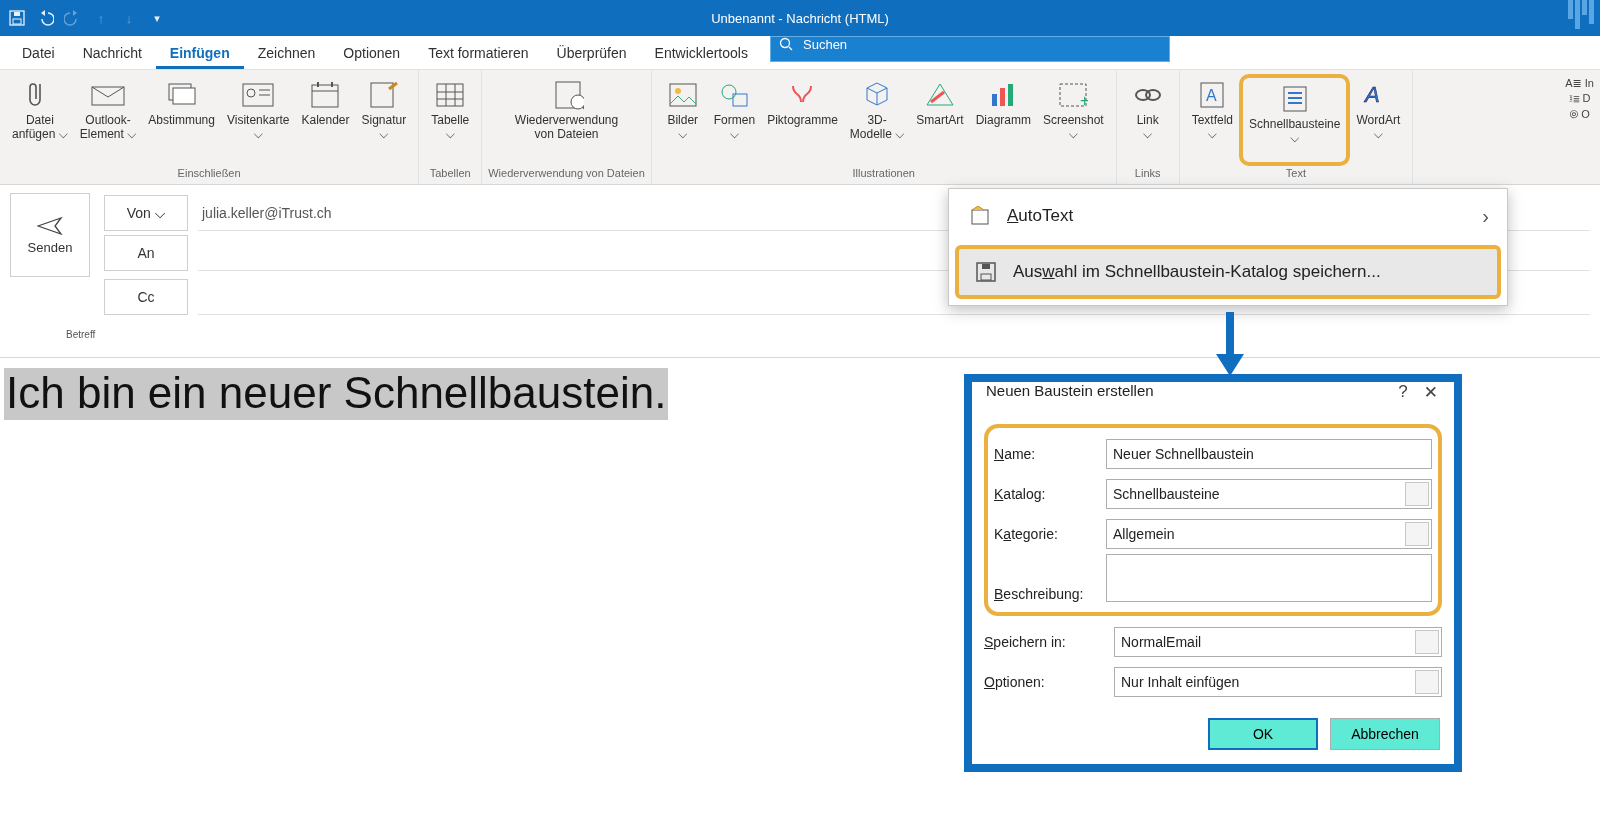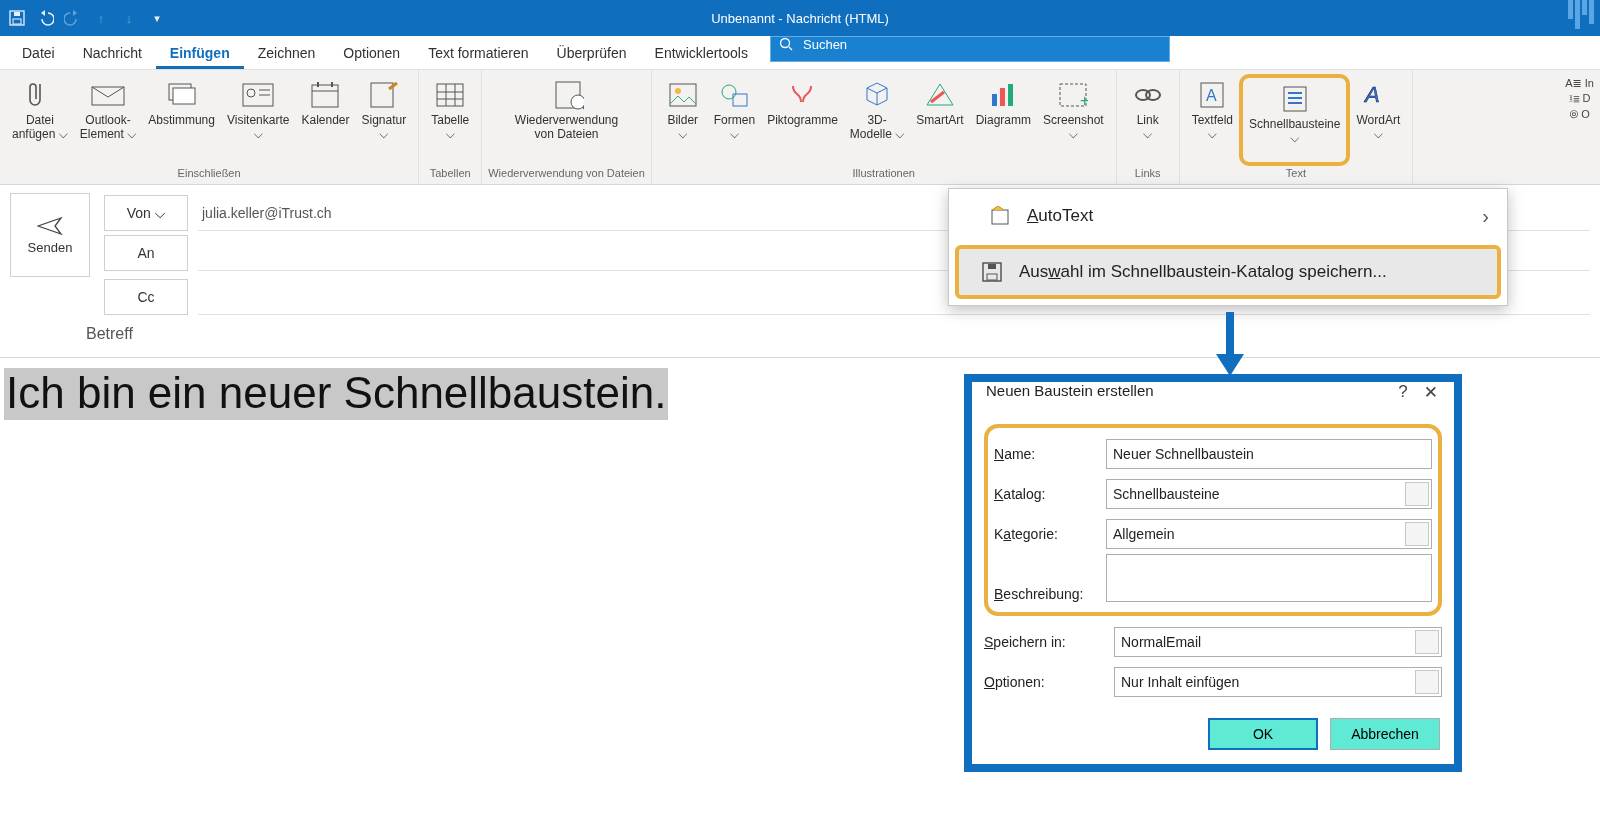--- a/index.html
+++ b/index.html
@@ -37,31 +37,31 @@
 
   .rightextras{position:absolute; right:0; top:6px; font-size:11px; color:#444; line-height:1.4; padding-right:6px;text-align:center;}
 
   
   .compose { padding:8px 10px 0; }
   .crow { display:flex; align-items:center; height:40px; }
   .sendcol { width:80px; display:flex; flex-direction:column; align-items:center; justify-content:center; border:1px solid #cfcfcf; height:84px; margin-right:14px; font-size:13px; color:#333;}
   .sendcol svg{margin-bottom:4px;}
   .btnsmall { width:84px; height:36px; border:1px solid #cfcfcf; background:#fff; display:flex; align-items:center; justify-content:center; font-size:14px; color:#333; margin-right:10px;}
   .fieldbox { flex:1; border-bottom:1px solid #e1e1e1; height:36px; display:flex; align-items:center; font-size:14px; color:#555; padding-left:4px;}
-  .betreff { margin-left:76px; font-size:16px; color:#555; height:34px; display:flex; align-items:center;}
+  .betreff { margin-left:56px; font-size:10px; color:#555; height:34px; display:flex; align-items:center;}
 
   
   .body-area { border-top:1px solid #d6d6d6; margin-top:6px; padding:10px 4px; }
   .seltext { background:#c8c8c8; font-size:44px; color:#111; padding:0 2px 2px; display:inline-block; font-family:"Segoe UI Light","Segoe UI",sans-serif;}
 
   
   .popup1 { position:absolute; left:948px; top:188px; width:560px; background:#fff; border:1px solid #c8c8c8; box-shadow:0 4px 14px rgba(0,0,0,.25); }
-  .popitem { display:flex; align-items:center; height:54px; padding:0 18px; font-size:17px; color:#222;margin-left:20px;}
+  .popitem { display:flex; align-items:center; height:54px; padding:0 18px; font-size:17px; color:#222;}
   .popitem .ico2 { width:26px; margin-right:14px; display:flex; justify-content:center;}
-  .popitem.h { background:#e8e8e8; border:4px solid #eab040; border-radius:6px; margin:2px 6px 6px; padding-left:20px;}
+  .popitem.h { background:#e8e8e8; border:4px solid #eab040; border-radius:6px; margin:2px 6px 6px; padding-left:14px;}
   .chevright{ margin-left:auto; font-size:20px; color:#555;}
   .underline-char{text-decoration:underline;}
 
   .arrow-down { position:absolute; left:1210px; top:310px; }
 
   
   .dialog { position:absolute; left:964px; top:374px; width:498px; border:8px solid #106ebe; background:#fff; }
   .dlg-title { display:flex; align-items:flex-start; height:38px; padding:0 10px 0 14px; font-size:15px; color:#222;}
   .dlg-title .help{margin-left:auto; font-size:17px; color:#444; padding:0 10px;}
   .dlg-title .close{font-size:17px; color:#444; padding:0 6px;}

